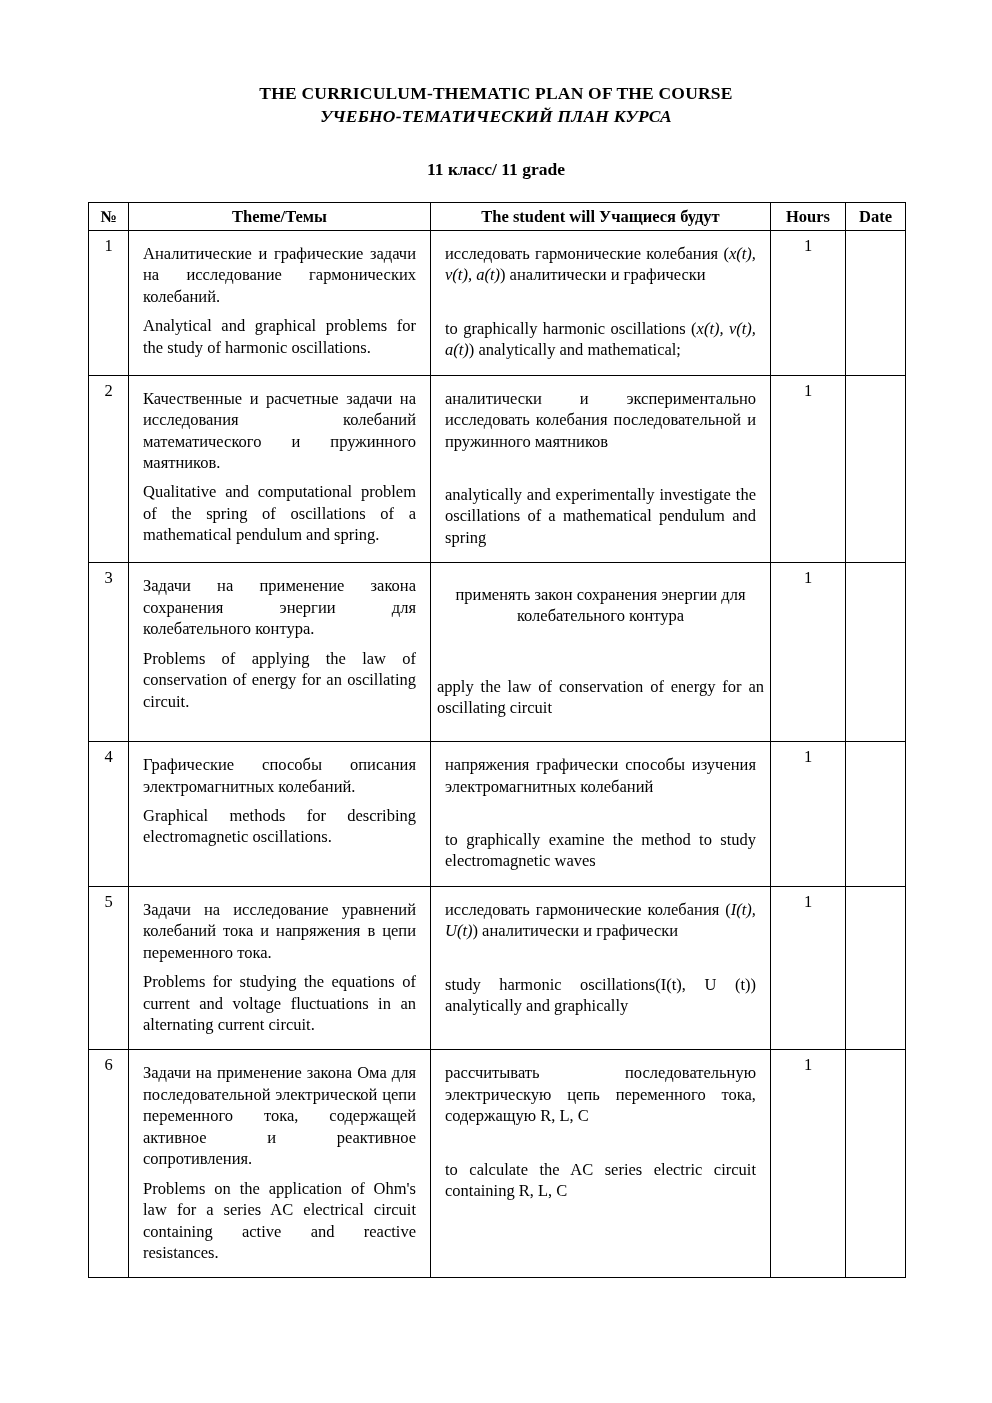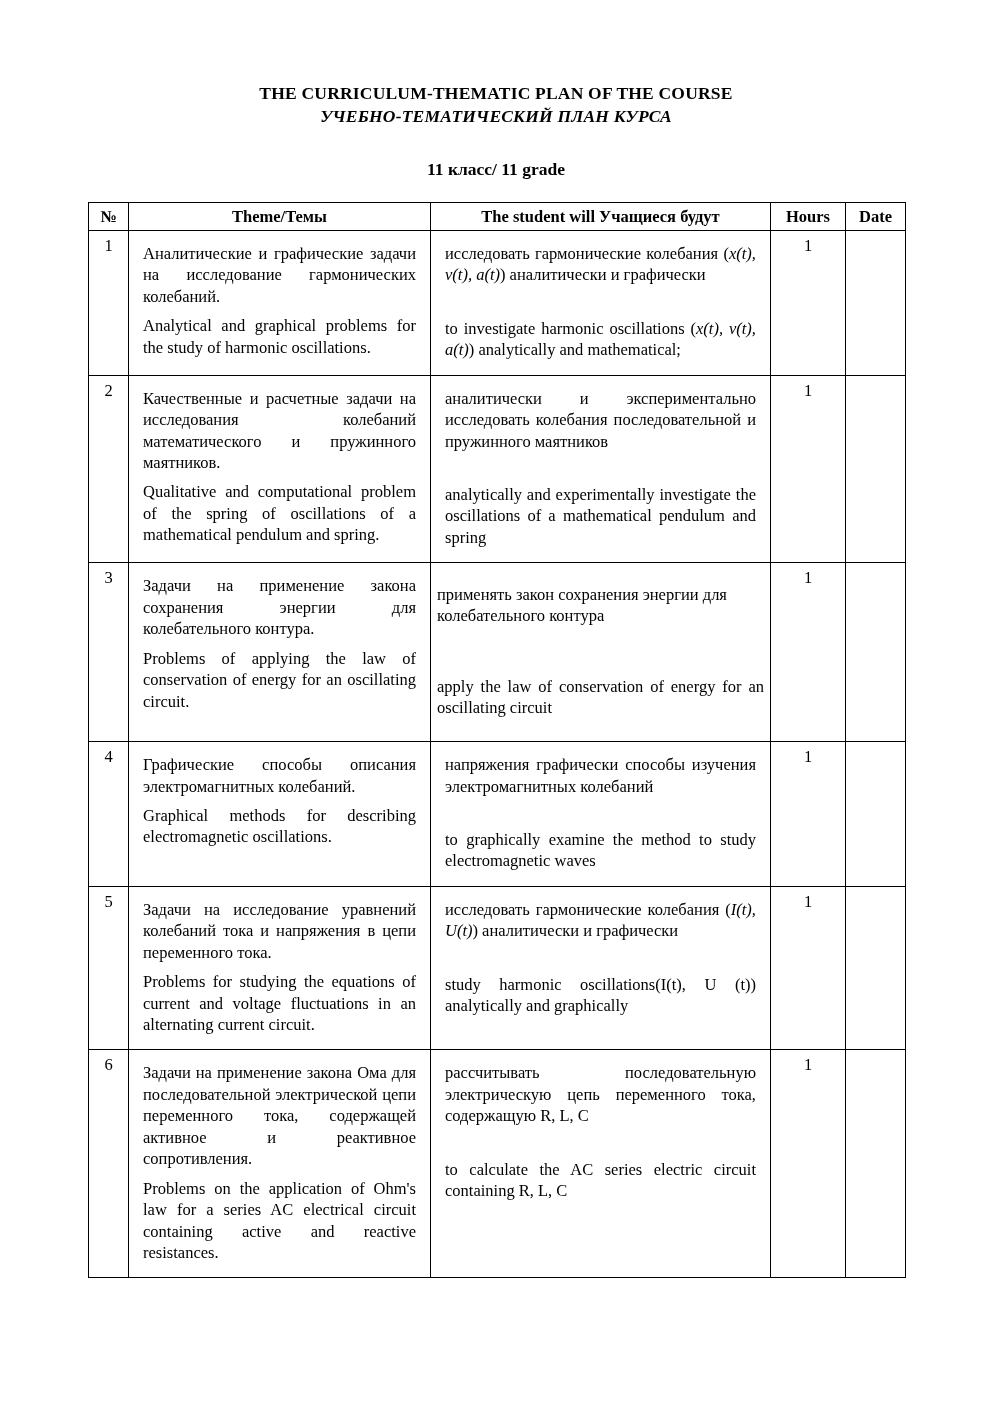--- a/index.html
+++ b/index.html
@@ -77,21 +77,21 @@
     text-align-last: left;
     hyphens: none;
   }
   .just p {
     margin: 8px;
   }
   .gap {
     height: 16px;
   }
   .ctr {
-    text-align: left;
+    text-align: center;
   }
   em.it {
     font-style: italic;
   }
 </style>
 </head>
 <body>
 
 <div class="page">
 
@@ -123,21 +123,21 @@
 
       <tr>
         <td class="num">1</td>
         <td class="just">
           <p>Аналитические и графические задачи на исследование гармонических колебаний.</p>
           <p>Analytical and graphical problems for the study of harmonic oscillations.</p>
         </td>
         <td class="just">
           <p><span>исследовать гармонические колебания (</span><em class="it">x(t), v(t), a(t)</em><span>) аналитически и графически</span></p>
           <div class="gap"></div>
-          <p><span>to investigate harmonic oscillations (</span><em class="it">x(t), v(t), a(t)</em><span>) analytically and mathematical;</span></p>
+          <p><span>to graphically harmonic oscillations (</span><em class="it">x(t), v(t), a(t)</em><span>) analytically and mathematical;</span></p>
         </td>
         <td class="hours">1</td>
         <td class="date"></td>
       </tr>
 
       <tr>
         <td class="num">2</td>
         <td class="just">
           <p>Качественные и расчетные задачи на исследования колебаний математического и пружинного маятников.</p>
           <p>Qualitative and computational problem of the spring of oscillations of a mathematical pendulum and spring.</p>

